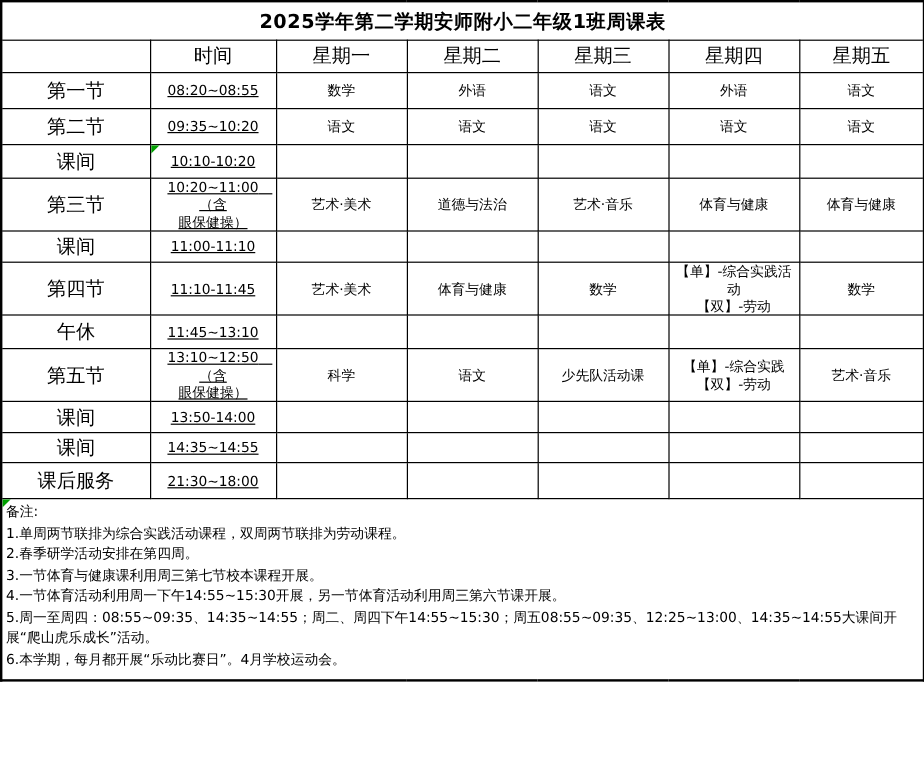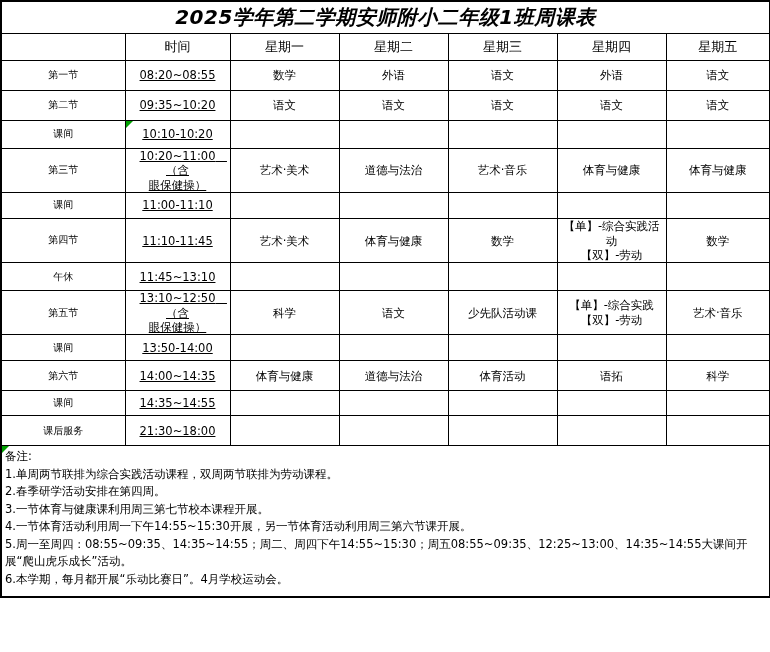--- a/index.html
+++ b/index.html
@@ -2,23 +2,23 @@
 <html style="--green: #00a000; --border: #000000;"><head>
 <meta charset="utf-8">
 <style>
   :root { --green: #00a000; --border: #000; }
   html,body{margin:0;padding:0;background:#fff;}
   body{width:770px;font-family:"DejaVu Sans","Liberation Sans",sans-serif;color:#000;}
   .sheet{width:770px;height:652px;overflow:hidden;background:#fff;}
   table{border-collapse:collapse;table-layout:fixed;width:768px;border:2px solid var(--border);}
   td{border:1px solid var(--border);text-align:center;vertical-align:middle;
      font-size:11.5px;line-height:1.25;white-space:pre-line;overflow:hidden;padding:0 1px;}
-  .title-row td{height:31px;font-size:20px;font-weight:bold;letter-spacing:.5px;white-space:nowrap;font-style:italic;}
-  .header-row td{height:26px;font-size:13px;}
-  .label-cell{font-size:10px;margin-top:32px;}
+  .title-row td{height:31px;font-size:16px;font-weight:bold;letter-spacing:.5px;white-space:nowrap;}
+  .header-row td{height:26px;font-size:16px;}
+  .label-cell{font-size:16px;margin-top:32px;}
   .time-cell{position:relative;font-size:11.5px;text-decoration:underline;}
   .subject-cell{}
   .tri{position:absolute;top:0;left:0;width:0;height:0;
        border-top:7px solid var(--green);border-right:7px solid transparent;}
   .notes{height:148px;text-align:left;vertical-align:top;position:relative;
          padding:2px 4px 0 3px;font-size:11.5px;line-height:17.5px;white-space:normal;}
   .notes .note-line{white-space:normal;}
 </style>
 </head>
 <body>
@@ -125,29 +125,20 @@
         </tr>
         <tr style="height: 26px;">
           <td class="label-cell">课间</td>
           <td class="time-cell">13:50-14:00</td>
           <td class="subject-cell"></td>
           <td class="subject-cell"></td>
           <td class="subject-cell"></td>
           <td class="subject-cell"></td>
           <td class="subject-cell"></td>
         </tr>
-        <tr style="height: 30px;">
-          <td class="label-cell">第六节</td>
-          <td class="time-cell">14:00~14:35</td>
-          <td class="subject-cell">体育与健康</td>
-          <td class="subject-cell">道德与法治</td>
-          <td class="subject-cell">体育活动</td>
-          <td class="subject-cell">语拓</td>
-          <td class="subject-cell">科学</td>
-        </tr>
         <tr style="height: 25px;">
           <td class="label-cell">课间</td>
           <td class="time-cell">14:35~14:55</td>
           <td class="subject-cell"></td>
           <td class="subject-cell"></td>
           <td class="subject-cell"></td>
           <td class="subject-cell"></td>
           <td class="subject-cell"></td>
         </tr>
         <tr style="height: 30px;">

